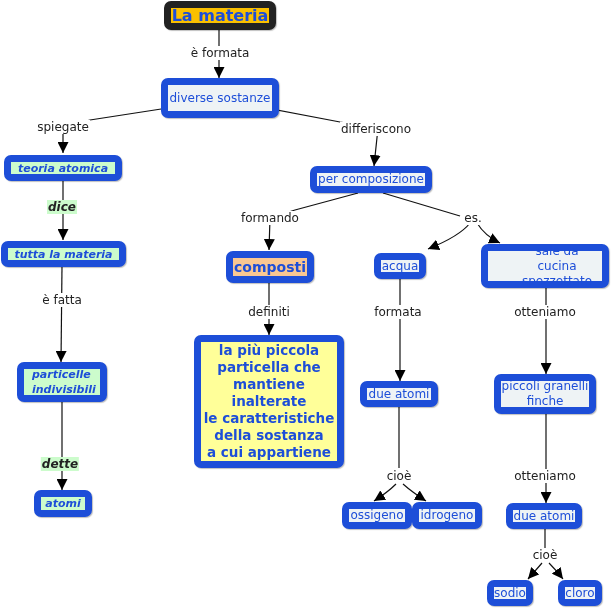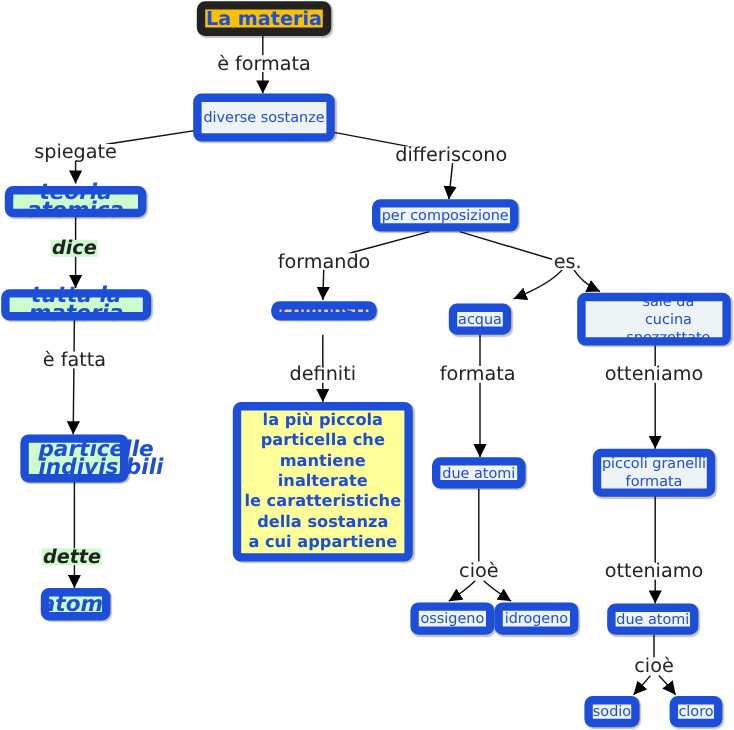--- a/index.html
+++ b/index.html
@@ -7,26 +7,26 @@
   #edges { position: absolute; left: 0; top: 0; width: 612px; height: 608px; }
   .node {
     position: absolute; box-sizing: border-box;
     border: 7px solid #1d4ed8; border-radius: 7px;
     display: flex; align-items: center; justify-content: center; text-align: center;
     color: #1d4ed8; font-size: 12px; line-height: 15px;
     box-shadow: 1px 1px 1px rgba(0,0,0,0.25);
     white-space: pre-line;
   }
   .n-plain { background: #eef3f5; }
-  .n-green { background: #ccfccc; font-weight: bold; font-style: italic; font-size: 18px; }
+  .n-green { background: #ccfccc; font-weight: bold; font-style: italic; font-size: 11px; }
   .n-title { background: #fbc000; font-weight: bold; font-size: 16px; border-color: #222; }
   .n-orange { background: #f9c792; font-weight: bold; font-size: 14px; }
   .n-yellow { background: #ffff99; font-weight: bold; font-size: 13.5px; line-height: 17px; }
   .lbl {
-    position: absolute; font-size: 16px; color: #222; background: #fff;
+    position: absolute; font-size: 12px; color: #222; background: #fff;
     line-height: 14px; padding: 0 1px; white-space: nowrap; transform: translate(-50%, -50%);
   }
   .lbl-green { background: #ccfccc; font-weight: bold; font-style: italic; }
 </style>
 </head>
 <body>
 
 <svg id="edges" xmlns="http://www.w3.org/2000/svg">
   <defs>
     <marker id="arr" viewBox="0 0 10 10" refX="10" refY="5" markerWidth="11" markerHeight="11" orient="auto-start-reverse" markerUnits="userSpaceOnUse">
@@ -74,34 +74,34 @@
 </svg>
 
 <div class="node n-title" style="left:164px;top:1px;width:112px;height:29px;">La materia</div>
 <div class="node n-plain" style="left:161px;top:78px;width:118px;height:40px;">diverse sostanze</div>
 <div class="node n-green" style="left:4px;top:155px;width:118px;height:26px;">teoria atomica</div>
 <div class="node n-green" style="left:1px;top:241px;width:125px;height:26px;">tutta la materia</div>
 <div class="node n-green" style="left:17px;top:362px;width:90px;height:40px;justify-content:flex-start;text-align:left;padding-left:8px;">particelle
 indivisibili</div>
 <div class="node n-green" style="left:34px;top:490px;width:58px;height:27px;">atomi</div>
 <div class="node n-plain" style="left:310px;top:166px;width:122px;height:27px;">per composizione</div>
-<div class="node n-orange" style="left:226px;top:251px;width:88px;height:16px;">composti</div>
+<div class="node n-orange" style="left:226px;top:251px;width:88px;height:32px;">composti</div>
 <div class="node n-yellow" style="left:194px;top:335px;width:150px;height:133px;">la più piccola
 particella che
 mantiene
 inalterate
 le caratteristiche
 della sostanza
 a cui appartiene</div>
 <div class="node n-plain" style="left:374px;top:253px;width:52px;height:26px;">acqua</div>
 <div class="node n-plain" style="left:481px;top:244px;width:128px;height:44px;padding-left:24px;">sale da
 cucina spezzettato</div>
 <div class="node n-plain" style="left:360px;top:381px;width:78px;height:26px;">due atomi</div>
 <div class="node n-plain" style="left:494px;top:374px;width:102px;height:40px;">piccoli granelli
-formata</div>
+finche</div>
 <div class="node n-plain" style="left:318px;top:502px;width:70px;height:27px;margin-left:24px;">ossigeno</div>
 <div class="node n-plain" style="left:412px;top:502px;width:70px;height:27px;">idrogeno</div>
 <div class="node n-plain" style="left:506px;top:503px;width:76px;height:26px;">due atomi</div>
 <div class="node n-plain" style="left:487px;top:580px;width:46px;height:26px;">sodio</div>
 <div class="node n-plain" style="left:558px;top:580px;width:44px;height:26px;">cloro</div>
 
 <div class="lbl" style="left:220px;top:53px;">è formata</div>
 <div class="lbl" style="left:63px;top:127px;">spiegate</div>
 <div class="lbl" style="left:376px;top:129px;">differiscono</div>
 <div class="lbl lbl-green" style="left:62px;top:207px;">dice</div>

